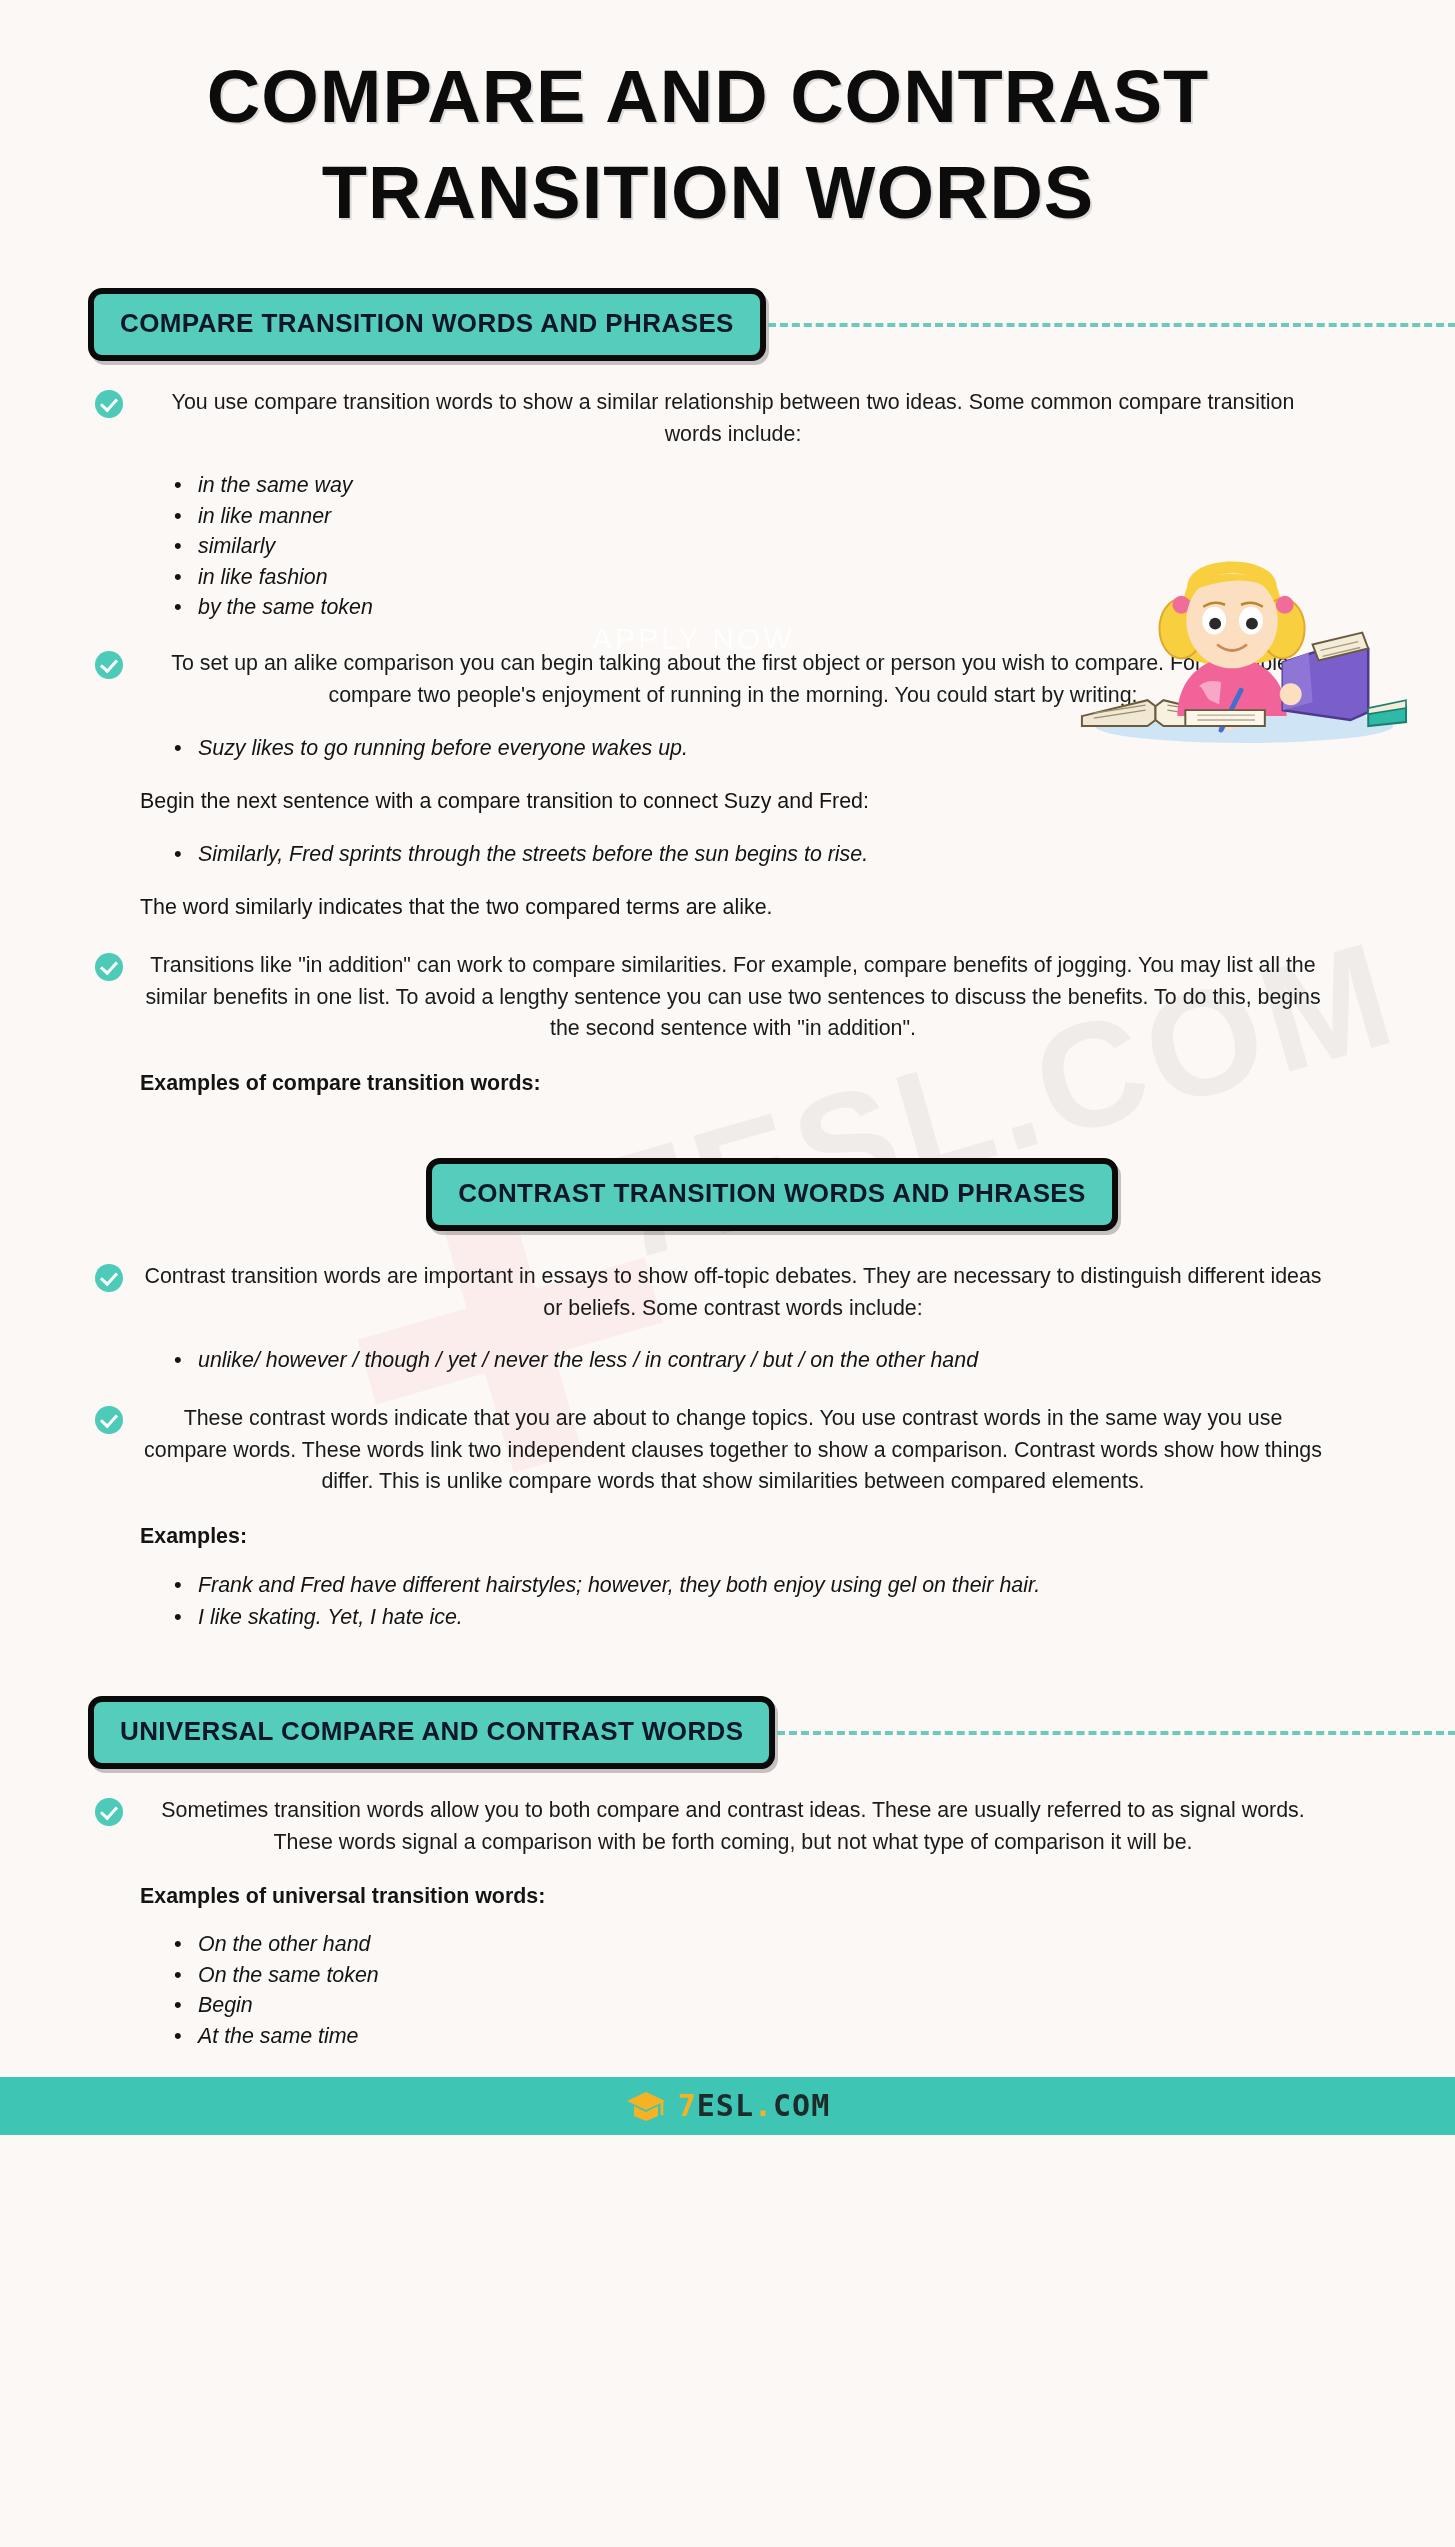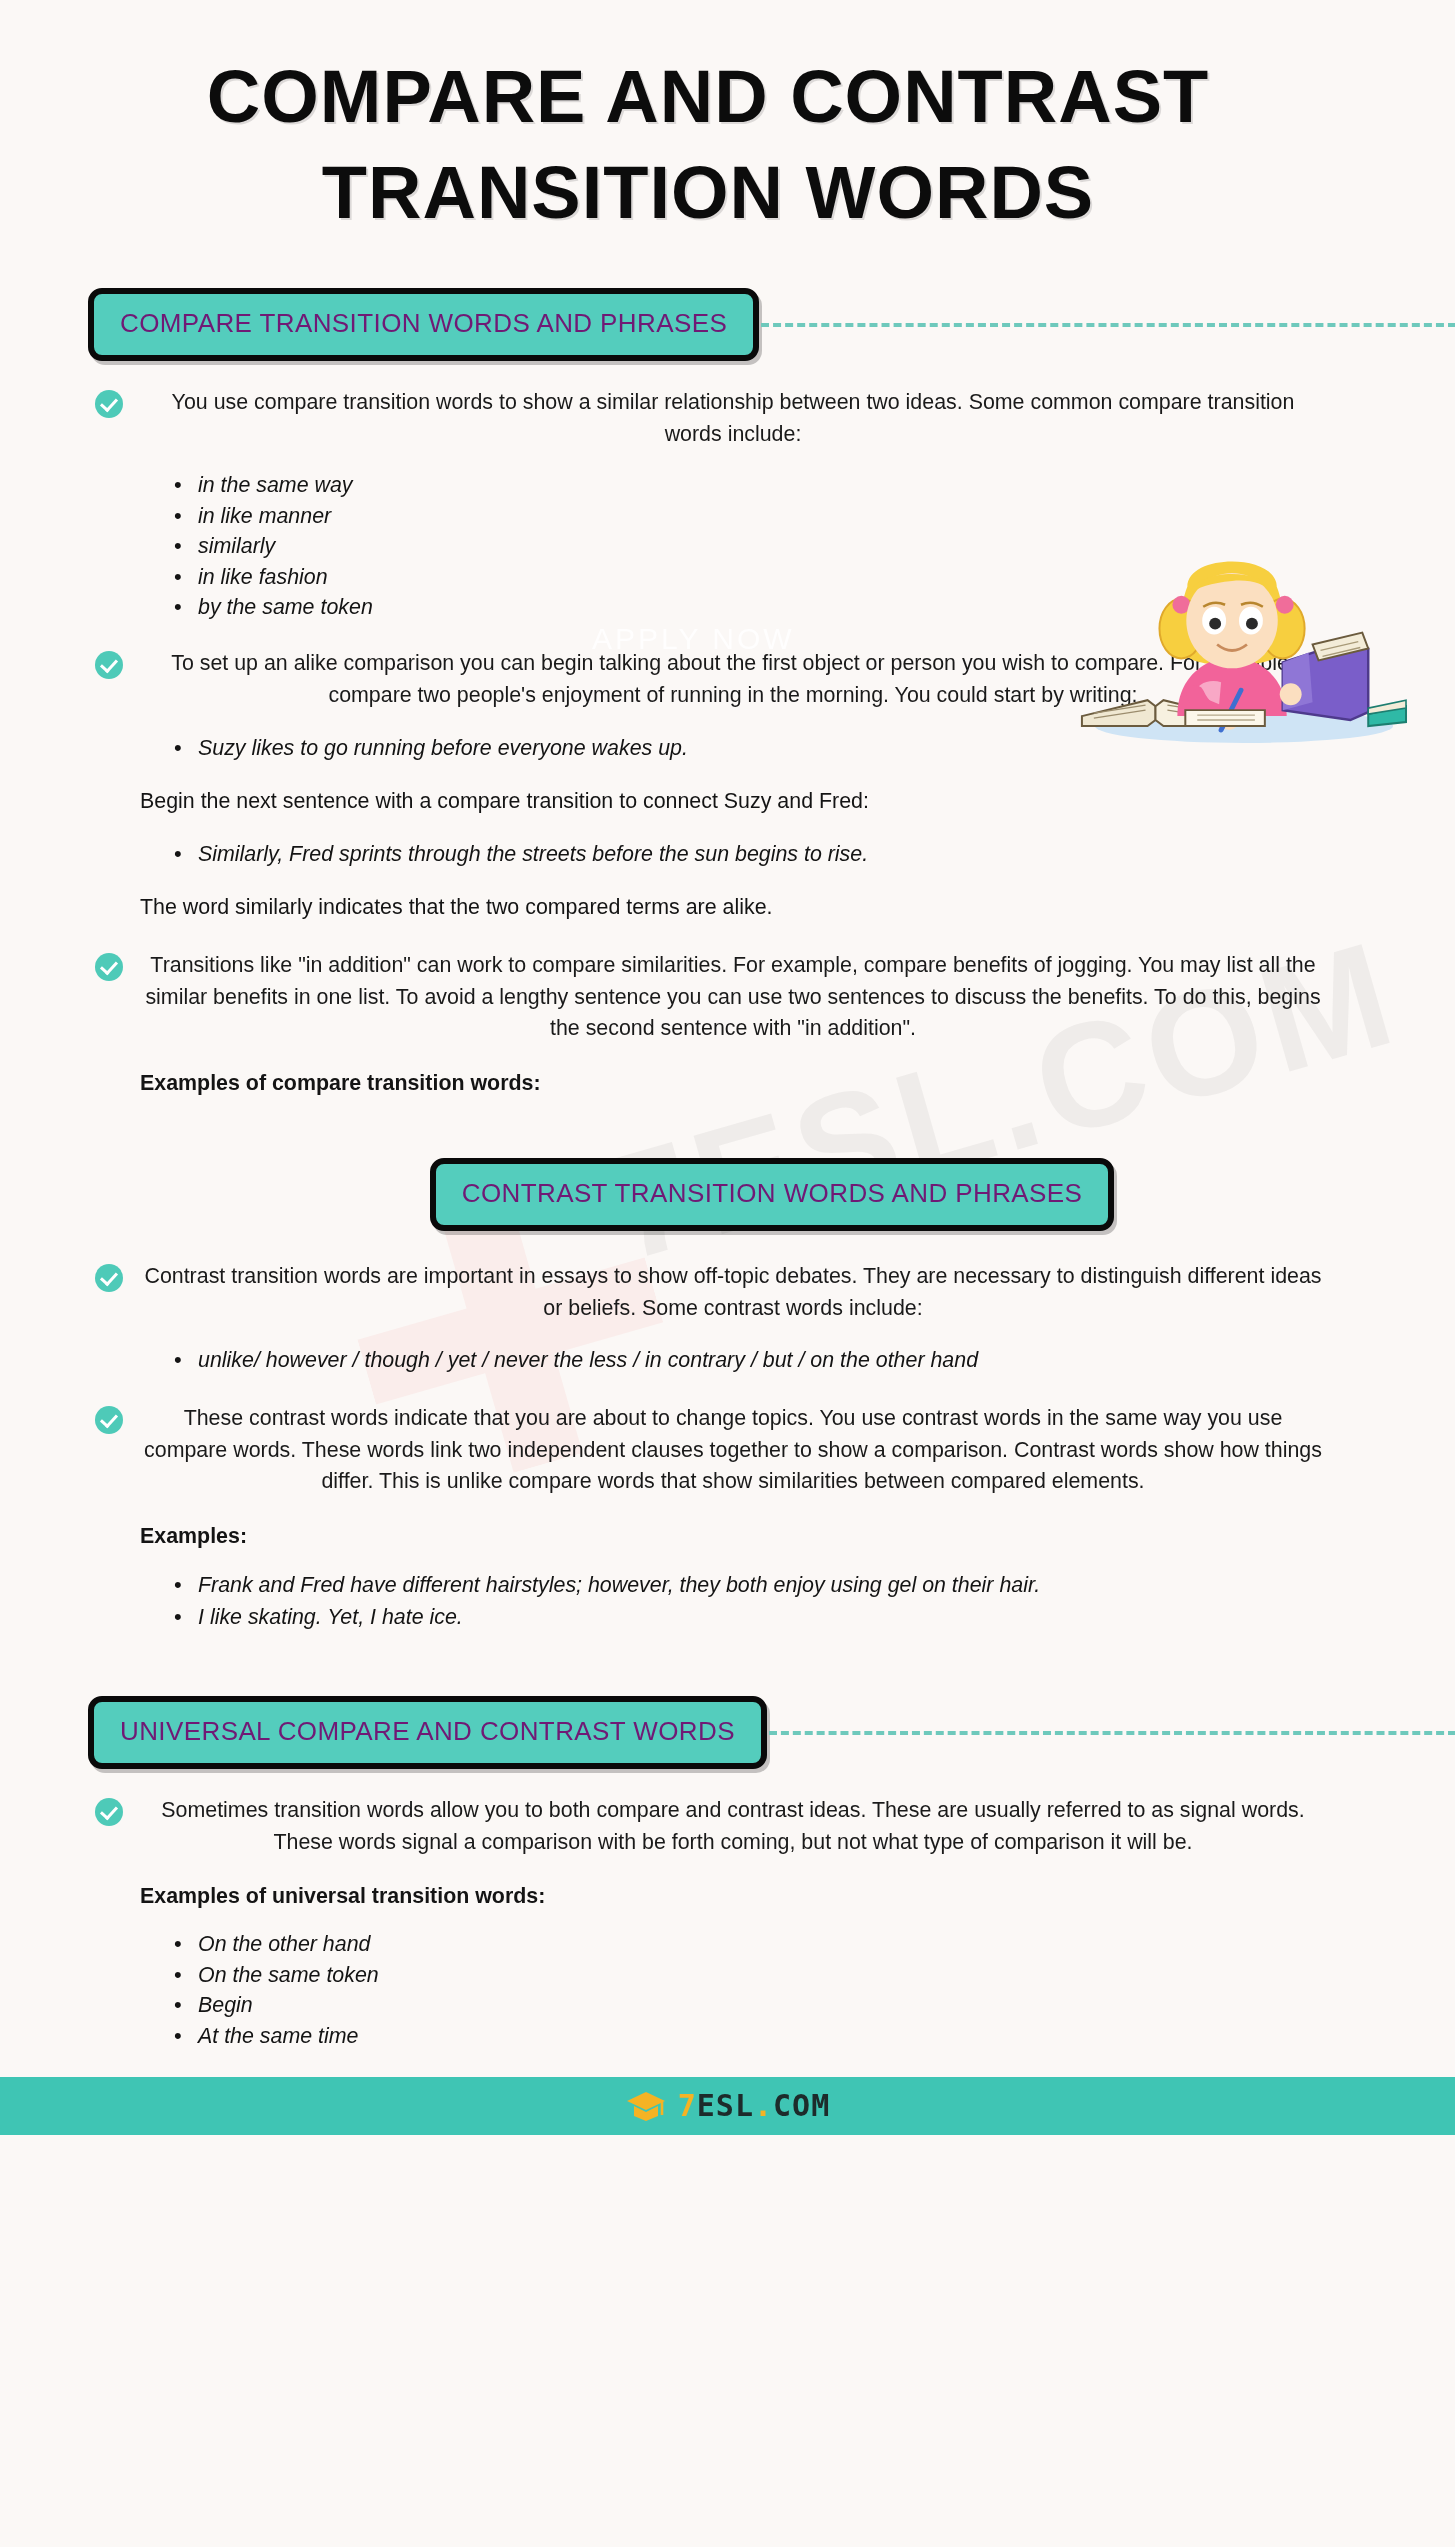--- a/index.html
+++ b/index.html
@@ -64,24 +64,24 @@
     display: flex;
     align-items: center;
     margin: 0 0 0 0;
     padding-left: 88px;
   }
   .section-head {
     background: #54cdbd;
     border: 6px solid #0a0a0a;
     border-radius: 14px;
     padding: 14px 26px 16px 26px;
-    font-weight: 400;
+    font-weight: 700;
     font-size: 26px;
     letter-spacing: 0.4px;
-    color: #701a75;
+    color: #0f172a;
     white-space: nowrap;
     box-shadow: 3px 4px 0 rgba(0,0,0,0.22);
   }
   .dash-line {
     flex: 1;
     height: 0;
     border-top: 4px dashed #6ec9bc;
     margin-left: 2px;
   }
 

